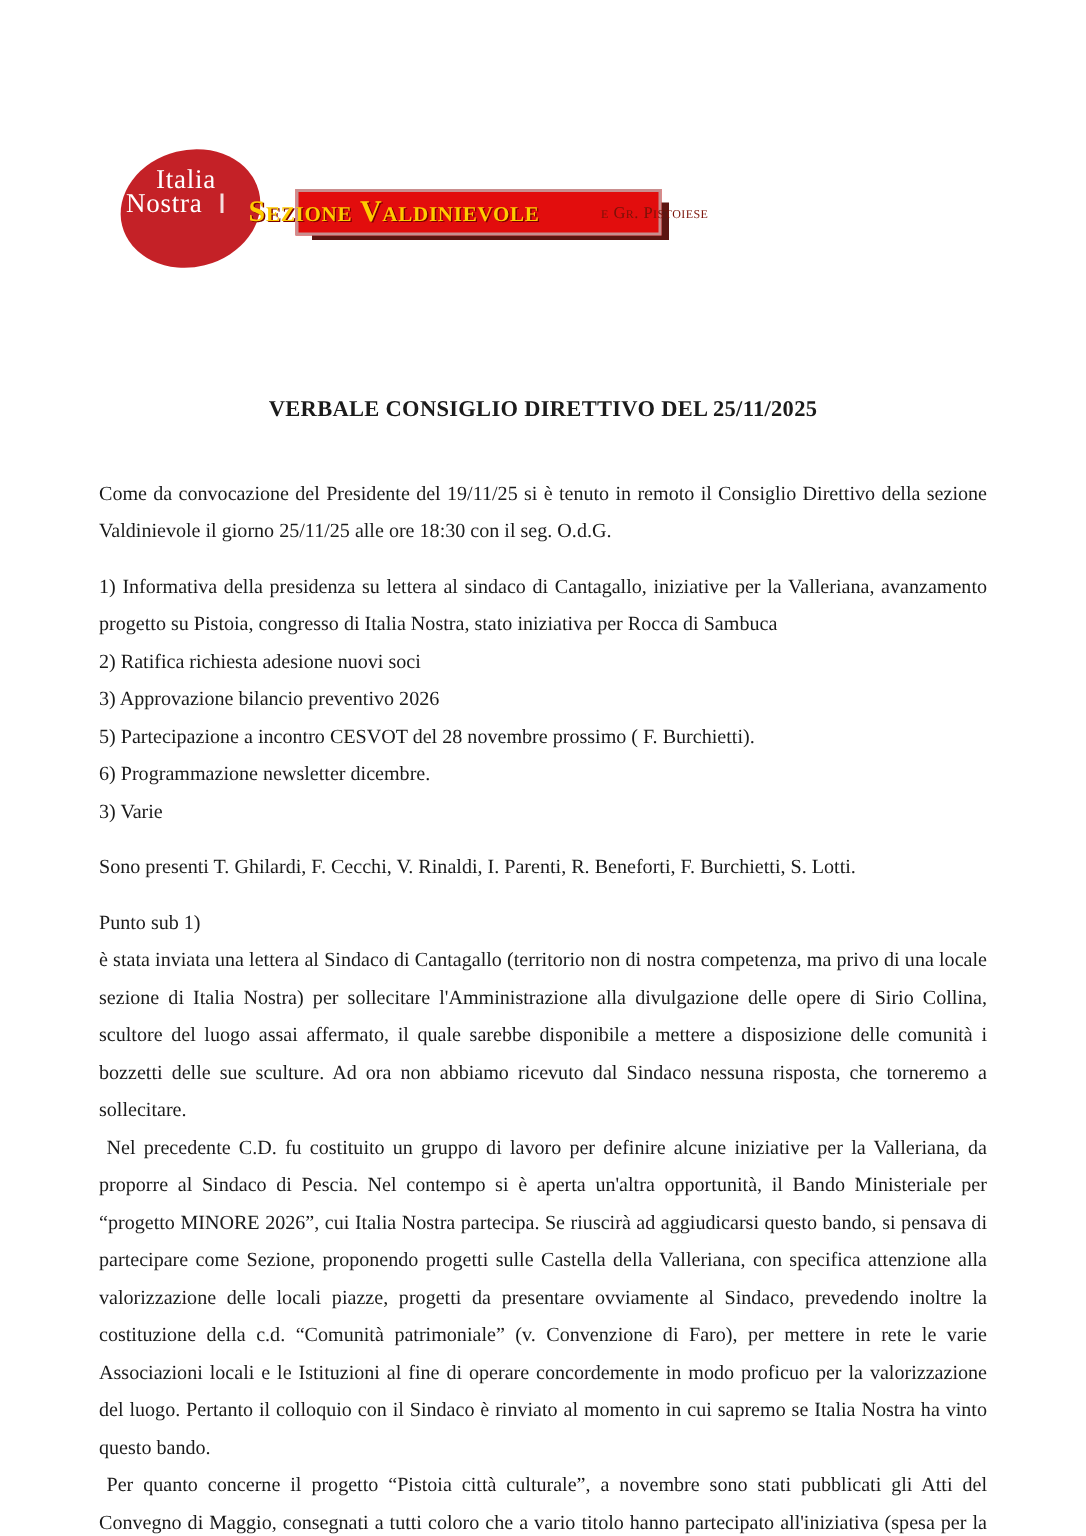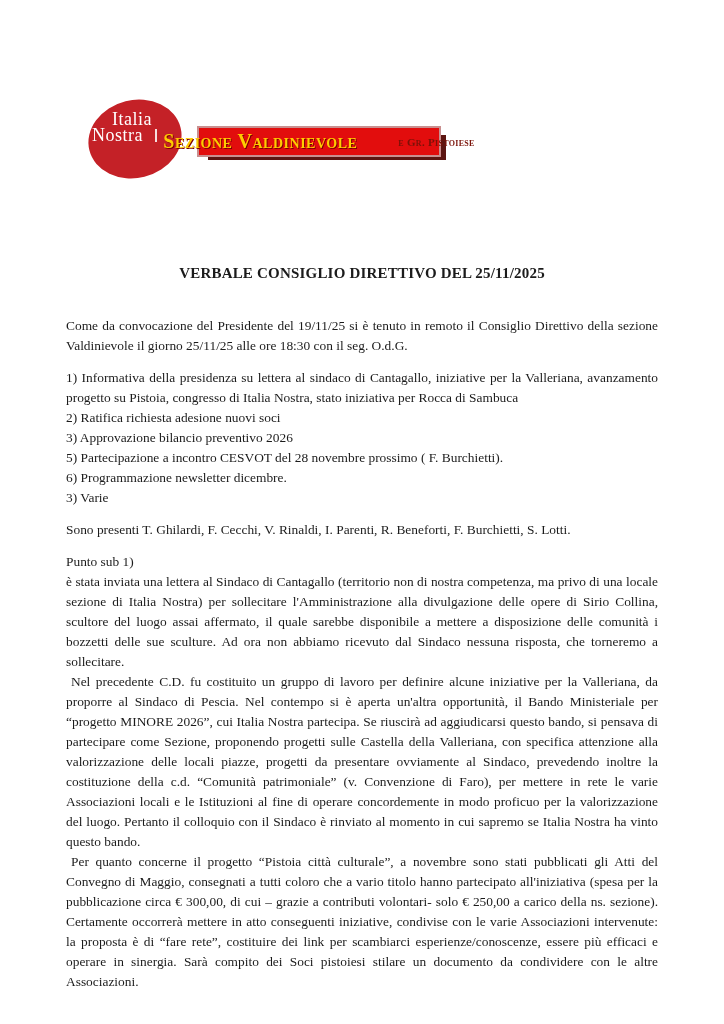--- a/index.html
+++ b/index.html
@@ -11,44 +11,44 @@
     --banner-shadow:#5c1612;
     --text-color:#1b1b1b;
   }
   *{margin:0;padding:0;box-sizing:border-box;}
   html,body{width:724px;height:1024px;background:#ffffff;overflow:hidden;}
   body{font-family:"Liberation Serif", serif;color:var(--text-color);}
   .page{width:724px;height:1024px;padding:0 66px;position:relative;background:#fff;}
 
   
   .header{position:relative;height:180px;}
-  .logo{position:absolute;left:20px;top:98px;width:100px;height:84px;}
+  .logo{position:absolute;left:12px;top:98px;width:100px;height:84px;}
   .logo-ellipse{position:absolute;left:2px;top:2px;width:94px;height:78px;
     background:var(--logo-red);border-radius:50%;transform:rotate(-14deg);}
   .logo-l1,.logo-l2{position:absolute;color:#fff;font-size:18px;line-height:18px;
     font-family:"Liberation Serif", serif;letter-spacing:.5px;}
   .logo-l1{left:26px;top:12px;}
   .logo-l2{left:6px;top:28px;}
   .logo-reg{position:absolute;left:69px;top:31px;width:2px;height:13px;background:#fff;opacity:.85;}
 
   .banner{position:absolute;left:131px;top:126px;width:244px;height:31px;
     background:var(--banner-red);
     border:2px solid var(--banner-border);
     box-shadow:8px 6px 0 -3px var(--banner-shadow);
     display:flex;align-items:center;justify-content:center;white-space:nowrap;}
   .banner-main{font-variant:small-caps;font-weight:bold;font-size:20px;
     color:var(--banner-gold);letter-spacing:.5px;text-shadow:1px 1px 0 #7a0000;}
-  .banner-sub{font-variant:small-caps;font-weight:bold;font-size:11px;
+  .banner-sub{font-variant:small-caps;font-weight:normal;font-size:11px;
     color:var(--banner-sub);margin-left:5px;letter-spacing:.3px;padding-left:36px;}
 
   
   .doc-title{font-size:15px;font-weight:bold;text-align:center;margin-top:85px;
     letter-spacing:.2px;}
   .content{margin-top:34px;}
-  .para{font-size:13.4px;line-height:20px;text-align:justify;margin:0;}
+  .para{font-size:13.4px;line-height:25px;text-align:justify;margin:0;}
   .gap-before{margin-top:12px;}
   .indent{text-indent:5px;}
 </style>
 </head>
 <body>
 
 <div class="page">
 
   <div class="header">
     <div class="logo">

